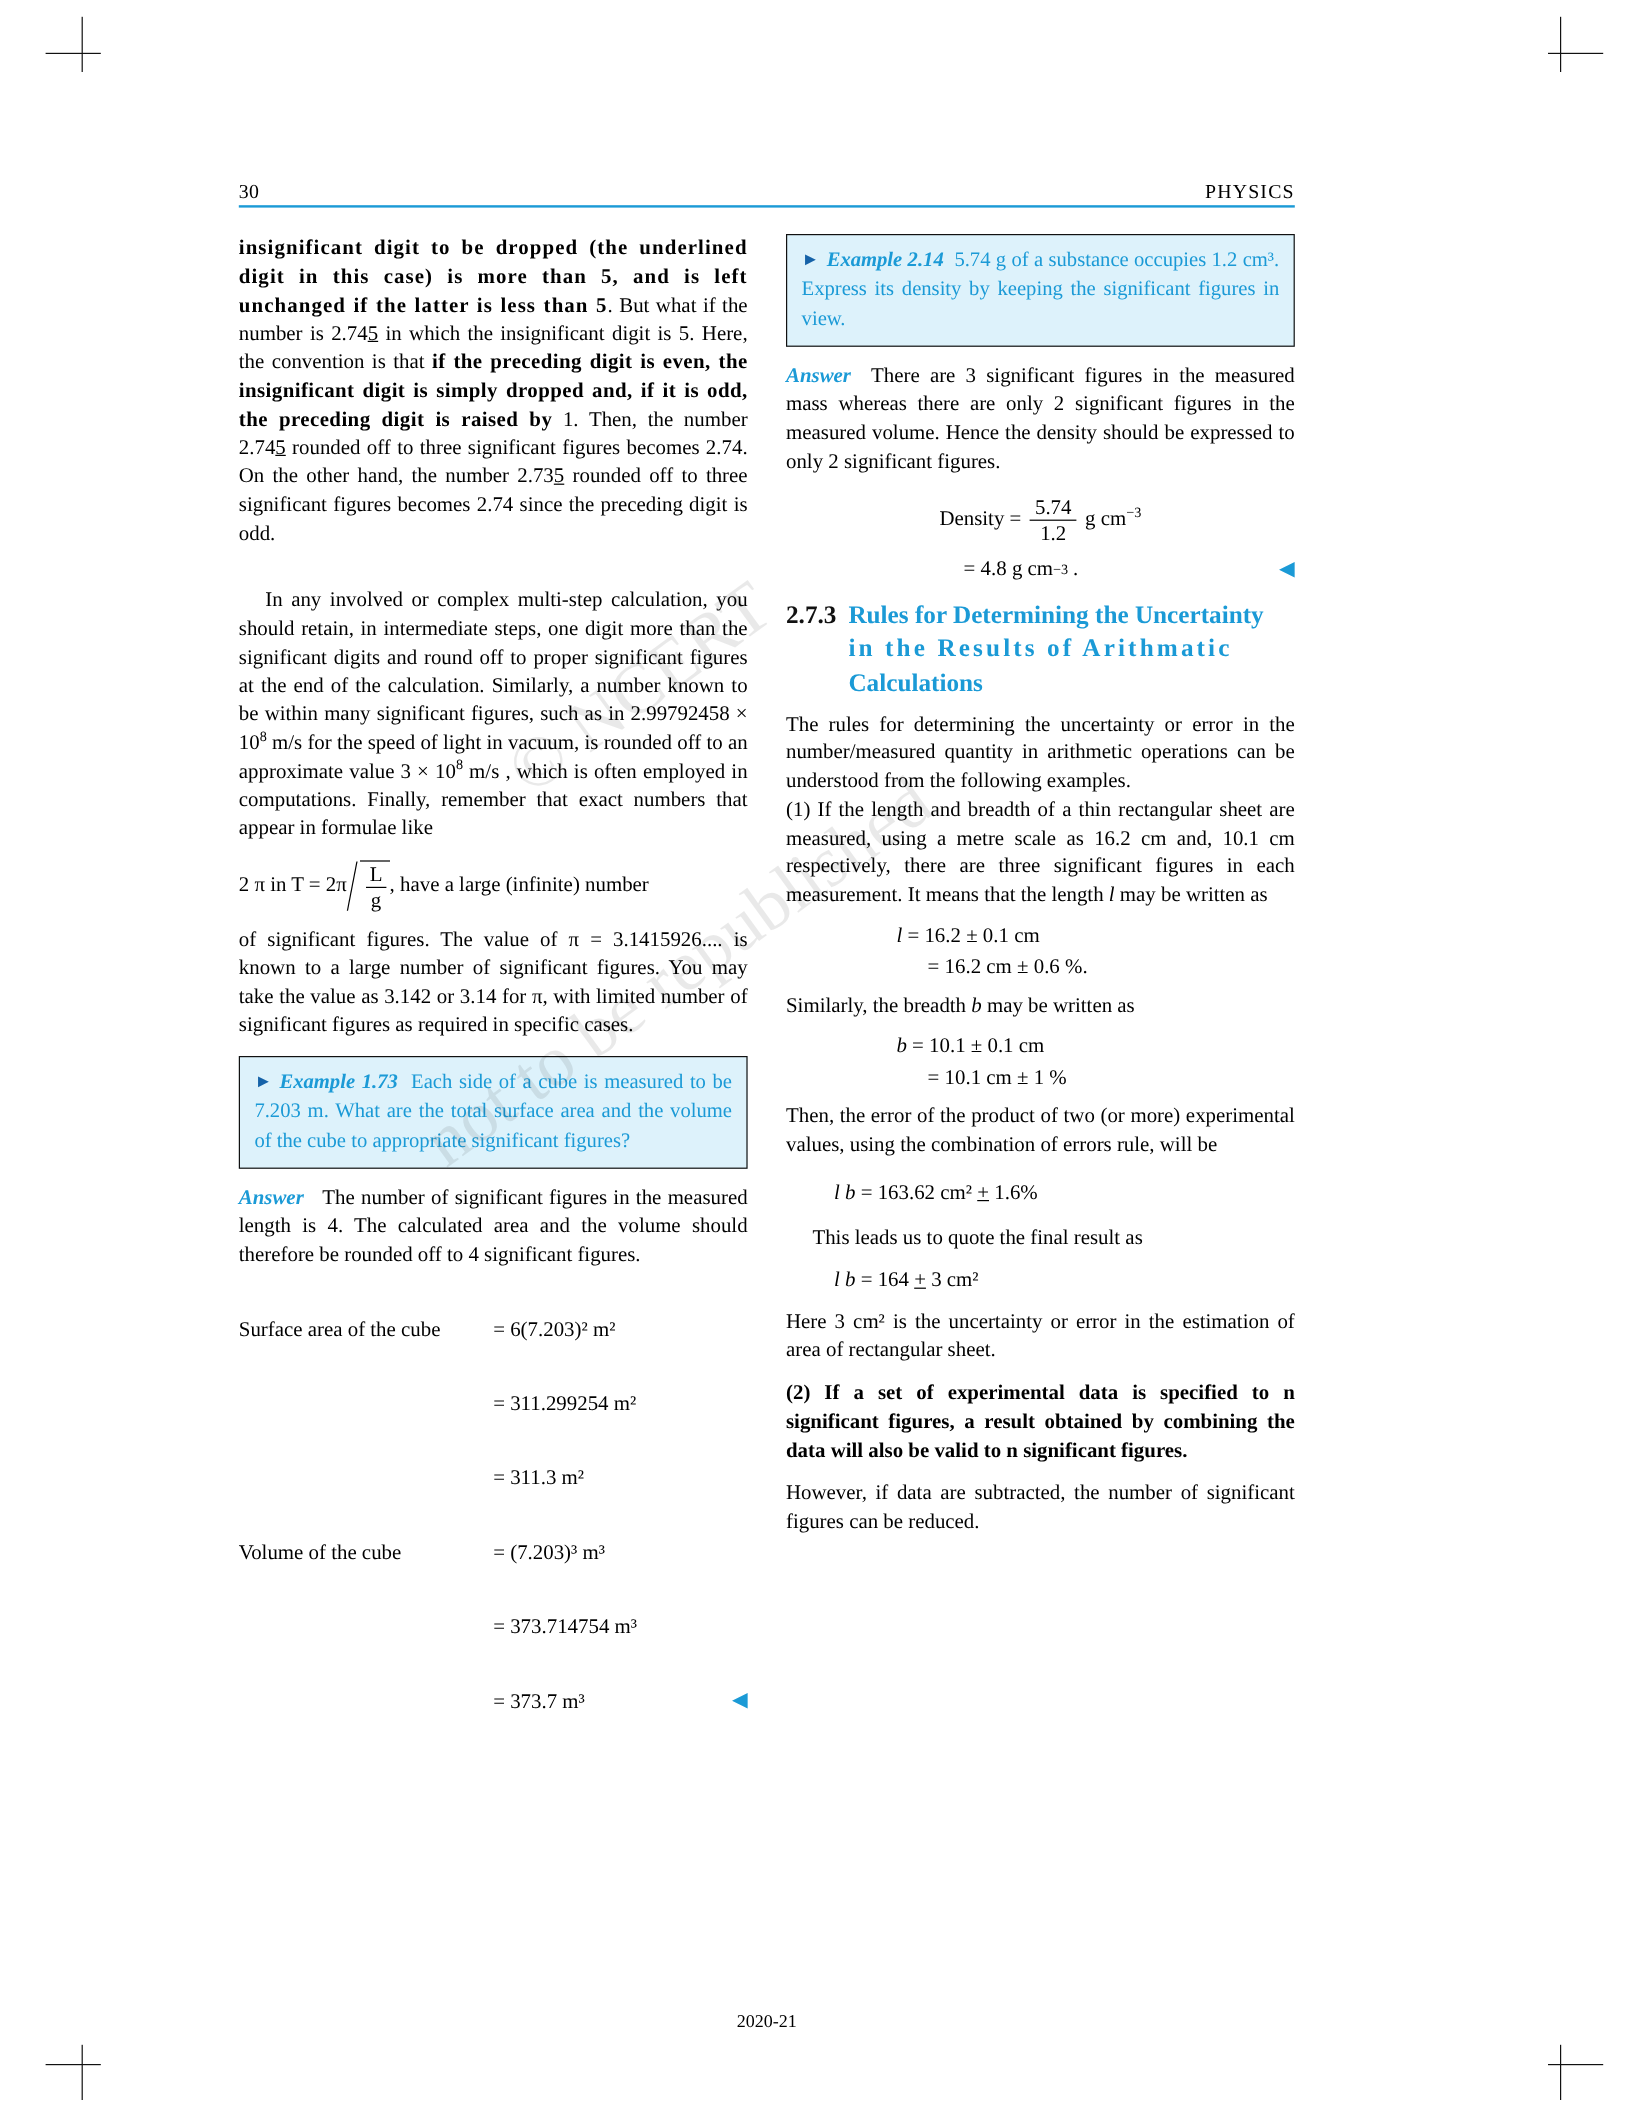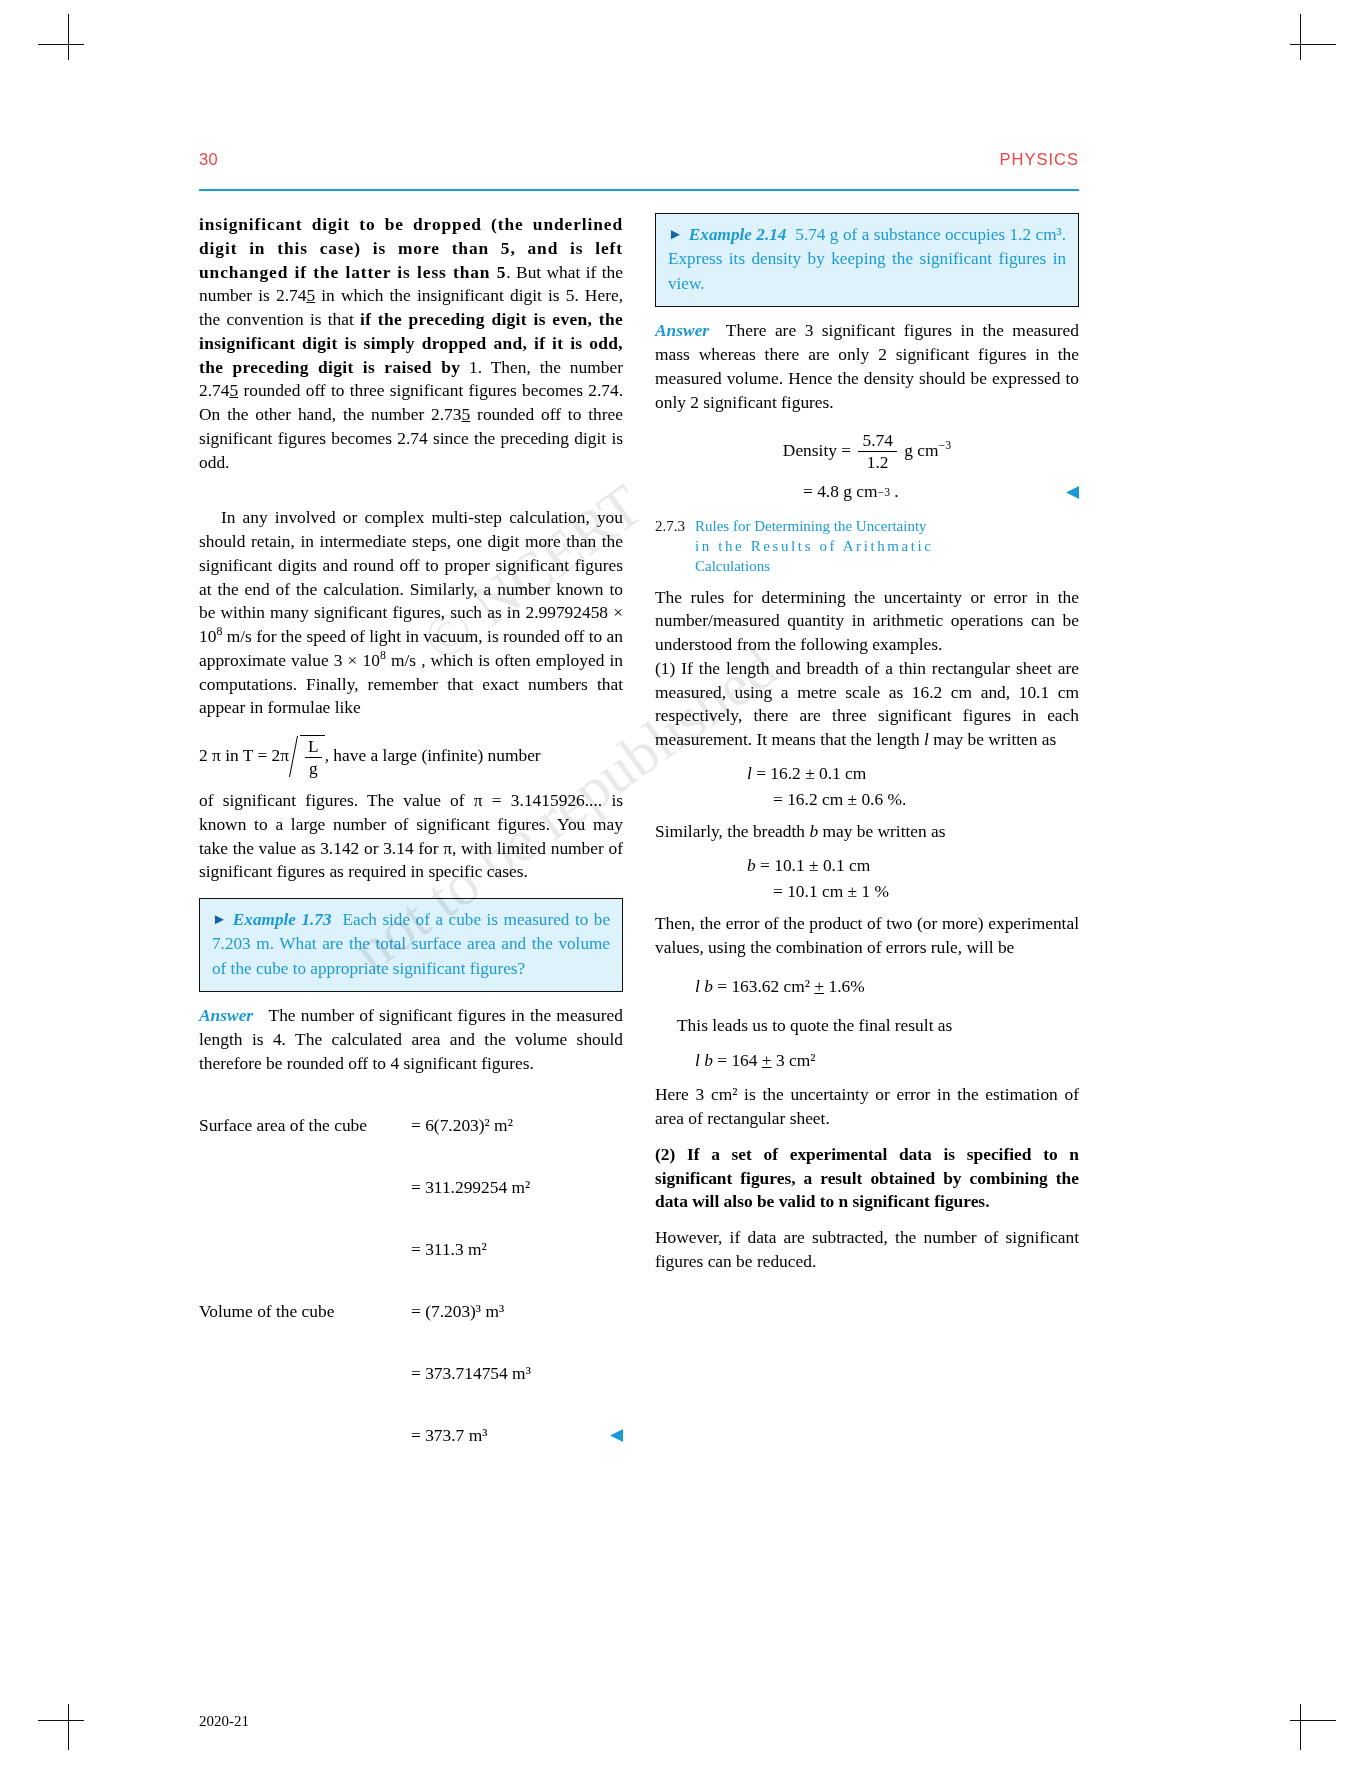--- a/index.html
+++ b/index.html
@@ -40,24 +40,24 @@
     position: absolute;
     left: 199px;
     top: 150px;
     width: 880px;
   }
 
   .running-head {
     display: flex;
     justify-content: space-between;
     align-items: flex-end;
-    color: #ef4444;
+    color: #000000;
     font-size: 16.5px;
-    font-family: Liberation Sans, sans-serif;
-    padding-bottom: 20px;
+    font-family: Liberation Serif, serif;
+    padding-bottom: 1px;
     border-bottom: 2.2px solid #1b9ad6;
     letter-spacing: 0.3px;
   }
   .running-head .page-no { font-size: 16.5px; }
   .running-head .subject { font-size: 16.5px; letter-spacing: 1px; }
 
   .columns {
     display: flex;
     gap: 32px;
     margin-top: 22px;
@@ -160,22 +160,22 @@
     color: #1b9ad6;
     font-size: 17px;
   }
 
   
   .sec-head {
     display: flex;
     gap: 10px;
     color: #1b9ad6;
     font-family: "Liberation Serif", serif;
-    font-weight: normal;
-    font-size: 15px;
+    font-weight: bold;
+    font-size: 21px;
     margin: 14px 0 9px 0;
     line-height: 1.34;
   }
   .sec-head .num { white-space: nowrap; color: #111; }
   .sec-head .txt { text-align: justify; }
   .sec-head .txt .l2 { letter-spacing: 2.6px; }
 
   
   .calc-row { display: flex; font-size: 17.4px; line-height: 1.5; margin-top: 36px; }
   .calc-row .lhs { width: 212px; }
@@ -205,23 +205,23 @@
     white-space: nowrap;
     transform-origin: left top;
   }
   .wm1 { left: 80px; top: 90px;  transform: rotate(-36deg); }
   .wm2 { left: 10px; top: 400px; transform: rotate(-36deg); }
 
   .footer {
     position: absolute;
     left: 0; right: 0;
     top: 1527px;
+    text-align: center;
     font-size: 15px;
     font-family: "Liberation Serif", serif;
-    margin-top: 36px;
   }
 </style>
 </head>
 <body>
 
 <div class="crop cm-tl">
     <div class="v"></div>
     <div class="h"></div>
   </div>
 <div class="crop cm-tr">

